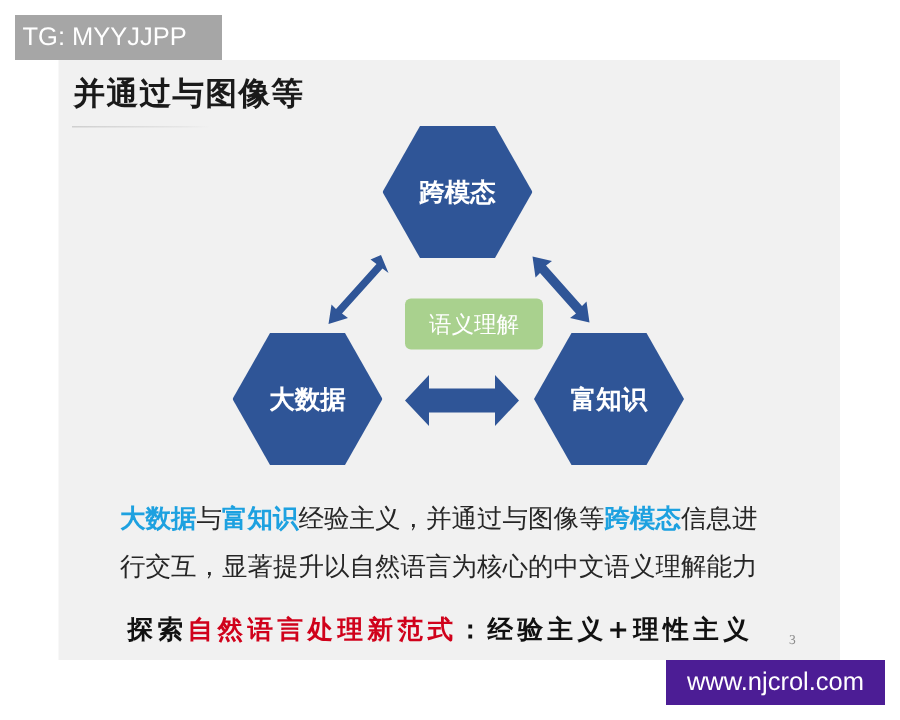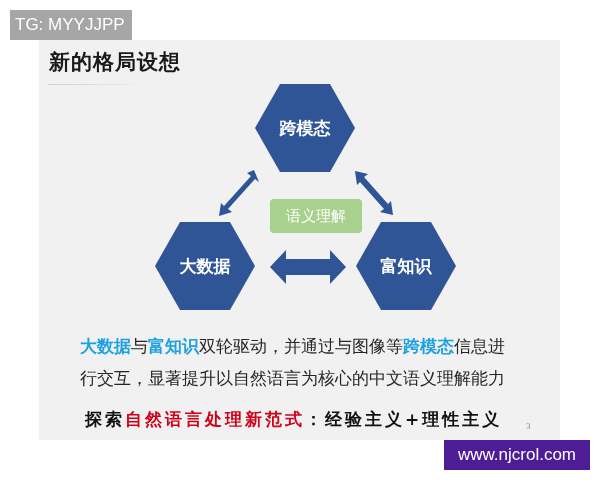--- a/index.html
+++ b/index.html
@@ -2,21 +2,21 @@
 <html><head>
   <meta charset="utf-8">
   <style>
     html, body { margin: 0; padding: 0; }
     body {
       width: 600px; height: 480px; position: relative; overflow: hidden;
       background: #ffffff;
       font-family: "DejaVu Sans", "Liberation Sans", sans-serif;
     }
     .wm-top {
-      position: absolute; left: 10px; top: 10px; width: 122px; height: 30px;
+      position: absolute; left: 10px; top: 10px; width: 138px; height: 30px;
       background: #a6a6a6; color: #ffffff; font-size: 17px; line-height: 30px;
       padding-left: 5px; box-sizing: border-box;
       font-family: "Liberation Sans", sans-serif;
     }
     .slide {
       position: absolute; left: 39px; top: 40px; width: 521px; height: 400px;
       background: #f1f1f1;
     }
     .title {
       position: absolute; left: 10px; top: 8px; font-size: 21px; font-weight: bold;
@@ -63,21 +63,21 @@
       text-align: center;
       font-family: "Liberation Sans", sans-serif;
     }
   </style>
 </head>
 <body>
 
 <div class="wm-top">TG: MYYJJPP</div>
 
 <div class="slide">
-  <div class="title">新的格局设想</div>
+  <div class="title">并通过与图像等</div>
   <div class="title-rule"></div>
 
   <div class="hex hex-top">
     <span>跨模态</span>
   </div>
   <div class="hex hex-left">
     <span>大数据</span>
   </div>
   <div class="hex hex-right">
     <span>富知识</span>
@@ -93,21 +93,21 @@
 
   <svg class="arrow" style="left:311px; top:128px;" width="46" height="50" viewBox="0 0 46 50">
     <polygon fill="#2f5597" points="5,3 18,6 14,9 38,36 41,33 43,47 30,44 34,41 10,14 7,17"></polygon>
   </svg>
 
   <svg class="arrow" style="left:231px; top:210px;" width="76" height="34" viewBox="0 0 76 34">
     <polygon fill="#2f5597" points="0,17 16,0 16,9 60,9 60,0 76,17 60,34 60,25 16,25 16,34"></polygon>
   </svg>
 
   <div class="body-text">
-    <div><span class="hl">大数据</span><span>与</span><span class="hl">富知识</span><span>双轮驱动，并通过与图像等</span><span class="hl">跨模态</span><span>信息进</span></div>
+    <div><span class="hl">大数据</span><span>与</span><span class="hl">富知识</span><span>经验主义，并通过与图像等</span><span class="hl">跨模态</span><span>信息进</span></div>
     <div>行交互，显著提升以自然语言为核心的中文语义理解能力</div>
   </div>
 
   <div class="tagline"><span>探索</span><span class="red">自然语言处理新范式</span><span>：经验主义+理性主义</span></div>
 
   <div class="page-num">3</div>
 </div>
 
 <div class="wm-bottom">www.njcrol.com</div>
 

